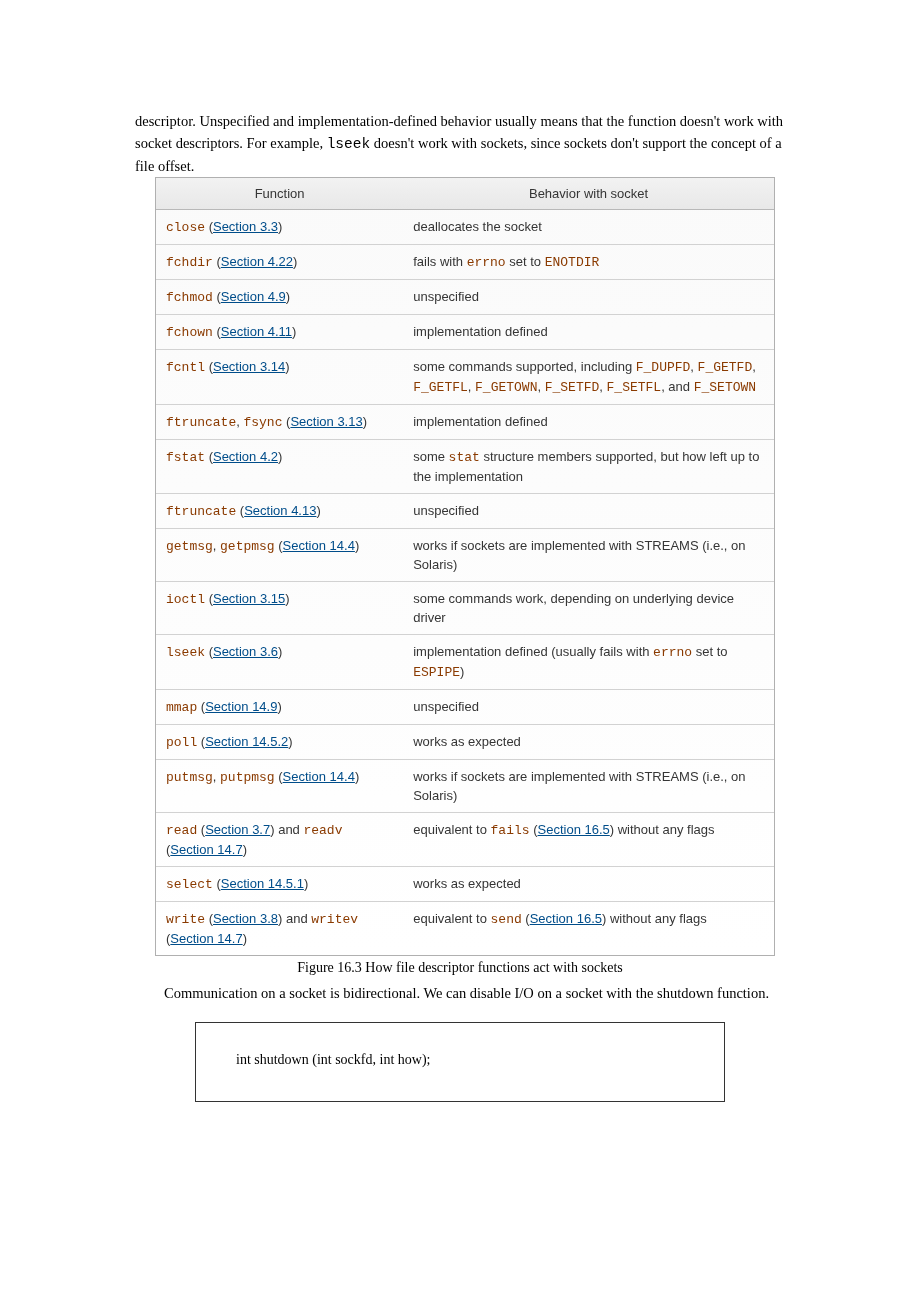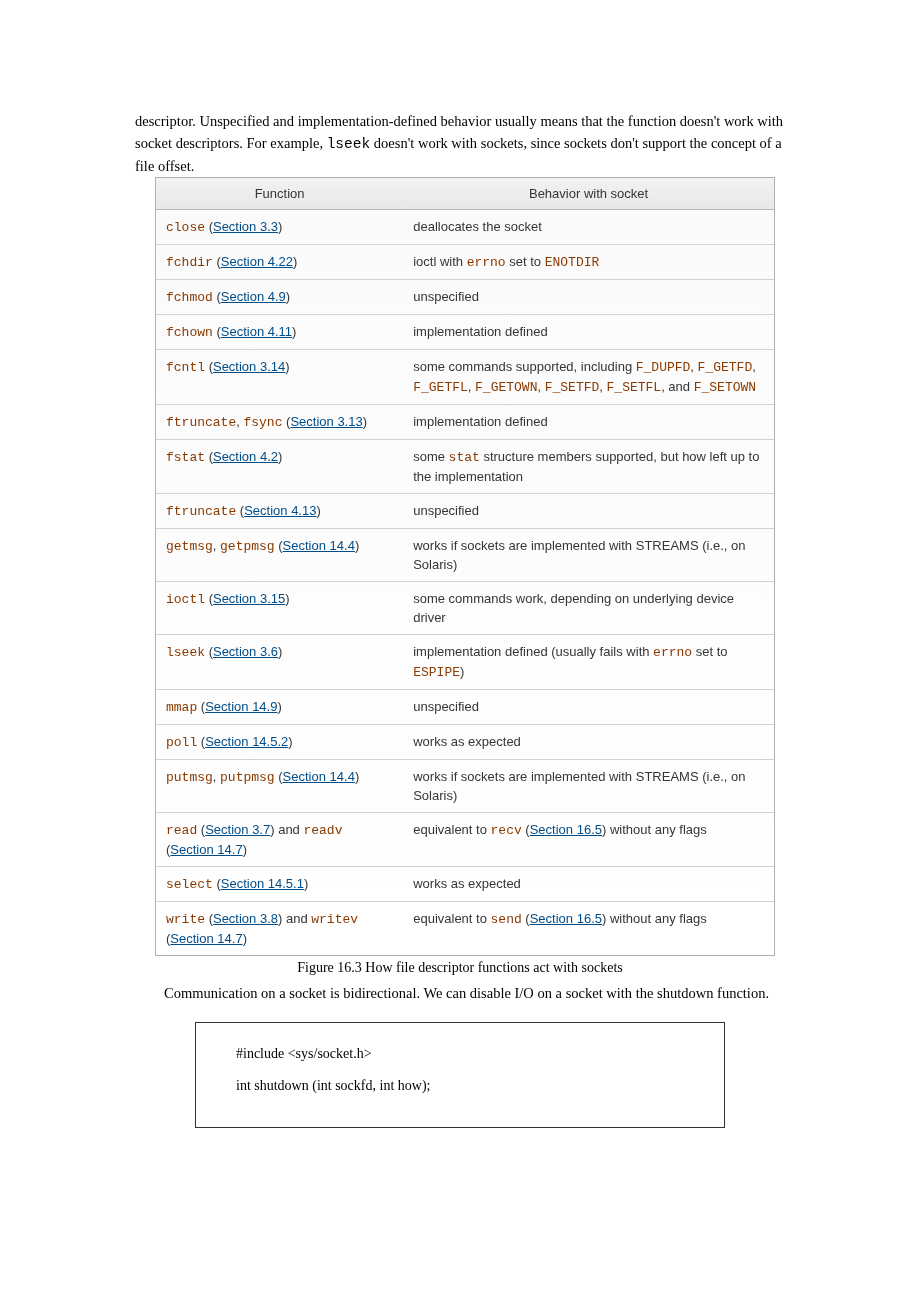--- a/index.html
+++ b/index.html
@@ -99,21 +99,21 @@
           <th class="col-bh">Behavior with socket</th>
         </tr>
       </thead>
       <tbody id="tbody">
           <tr>
             <td class="col-fn"><span class="code">close</span><span> (</span><a href="#" class="lnk">Section 3.3</a><span>)</span></td>
             <td class="col-bh"><span>deallocates the socket</span></td>
           </tr>
           <tr>
             <td class="col-fn"><span class="code">fchdir</span><span> (</span><a href="#" class="lnk">Section 4.22</a><span>)</span></td>
-            <td class="col-bh"><span>ioctl with </span><span class="code">errno</span><span> set to </span><span class="code">ENOTDIR</span></td>
+            <td class="col-bh"><span>fails with </span><span class="code">errno</span><span> set to </span><span class="code">ENOTDIR</span></td>
           </tr>
           <tr>
             <td class="col-fn"><span class="code">fchmod</span><span> (</span><a href="#" class="lnk">Section 4.9</a><span>)</span></td>
             <td class="col-bh"><span>unspecified</span></td>
           </tr>
           <tr>
             <td class="col-fn"><span class="code">fchown</span><span> (</span><a href="#" class="lnk">Section 4.11</a><span>)</span></td>
             <td class="col-bh"><span>implementation defined</span></td>
           </tr>
           <tr>
@@ -151,37 +151,36 @@
           <tr>
             <td class="col-fn"><span class="code">poll</span><span> (</span><a href="#" class="lnk">Section 14.5.2</a><span>)</span></td>
             <td class="col-bh"><span>works as expected</span></td>
           </tr>
           <tr>
             <td class="col-fn"><span class="code">putmsg</span><span>, </span><span class="code">putpmsg</span><span> (</span><a href="#" class="lnk">Section 14.4</a><span>)</span></td>
             <td class="col-bh"><span>works if sockets are implemented with STREAMS (i.e., on Solaris)</span></td>
           </tr>
           <tr>
             <td class="col-fn"><span class="code">read</span><span> (</span><a href="#" class="lnk">Section 3.7</a><span>) and </span><span class="code">readv</span><span> (</span><a href="#" class="lnk">Section 14.7</a><span>)</span></td>
-            <td class="col-bh"><span>equivalent to </span><span class="code">recv</span><span> (</span><a href="#" class="lnk">Section 16.5</a><span>) without any flags</span></td>
+            <td class="col-bh"><span>equivalent to </span><span class="code">fails</span><span> (</span><a href="#" class="lnk">Section 16.5</a><span>) without any flags</span></td>
           </tr>
           <tr>
             <td class="col-fn"><span class="code">select</span><span> (</span><a href="#" class="lnk">Section 14.5.1</a><span>)</span></td>
             <td class="col-bh"><span>works as expected</span></td>
           </tr>
           <tr>
             <td class="col-fn"><span class="code">write</span><span> (</span><a href="#" class="lnk">Section 3.8</a><span>) and </span><span class="code">writev</span><span> (</span><a href="#" class="lnk">Section 14.7</a><span>)</span></td>
             <td class="col-bh"><span>equivalent to </span><span class="code">send</span><span> (</span><a href="#" class="lnk">Section 16.5</a><span>) without any flags</span></td>
           </tr>
         </tbody>
     </table>
   </div>
 
   <div class="caption">Figure 16.3 How file descriptor functions act with sockets</div>
 
   <div class="para2">Communication on a socket is bidirectional. We can disable I/O on a socket with the shutdown function.</div>
 
   <div class="codebox">
-    <div>#include &lt;sys/socket.h&gt;</div>
     <div style="height:6px"></div>
     <div>int shutdown (int sockfd, int how);</div>
   </div>
 
 </div>
 
 </body></html>

